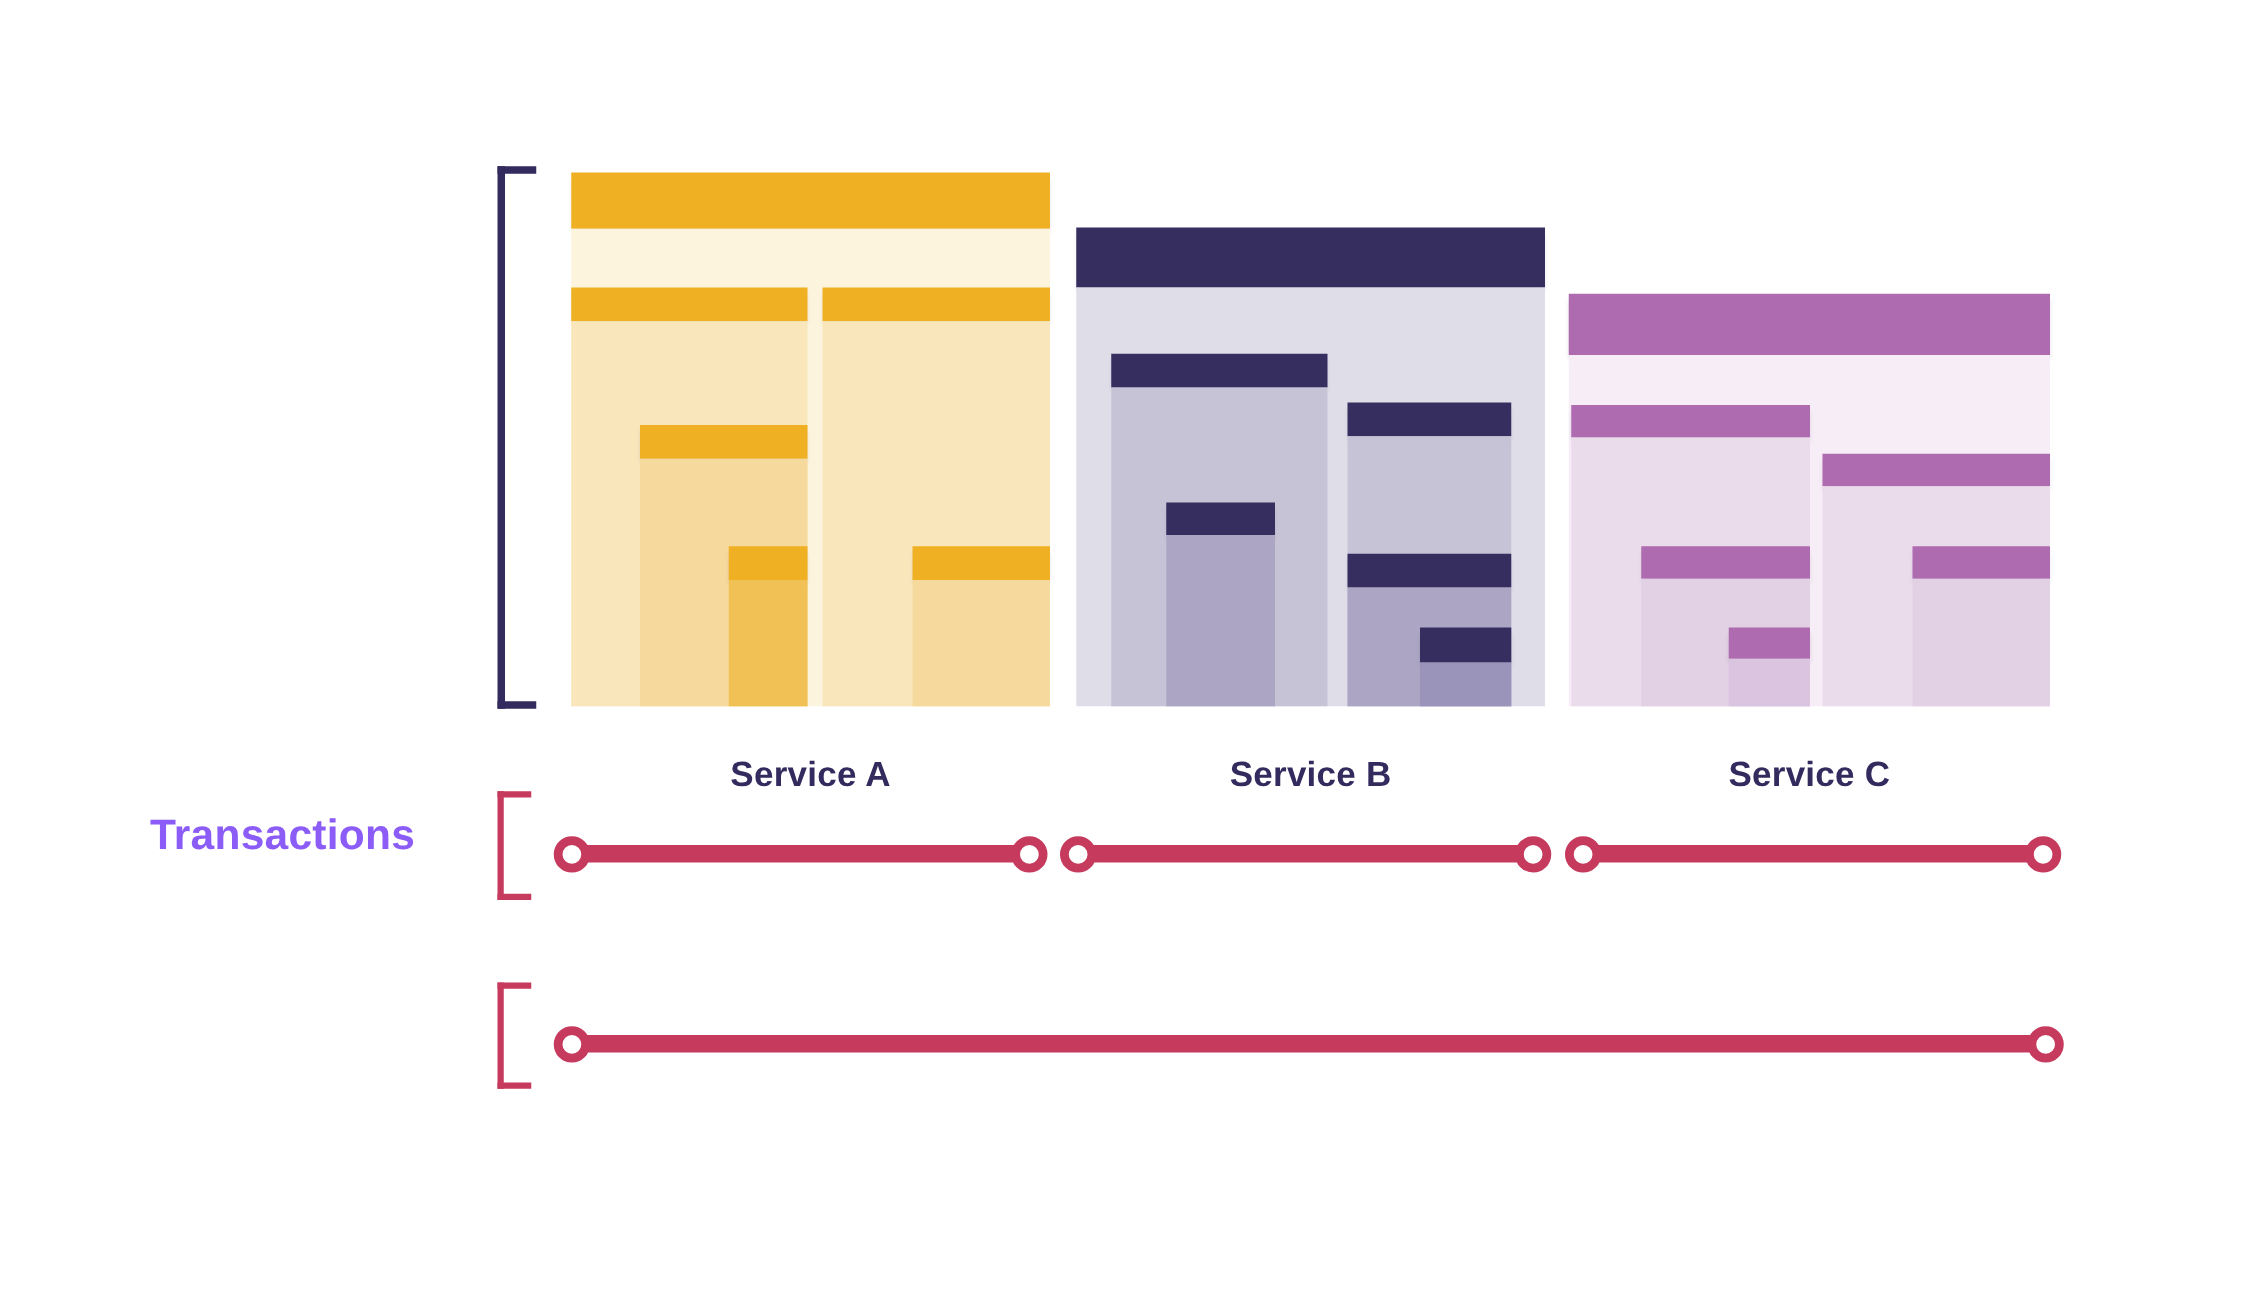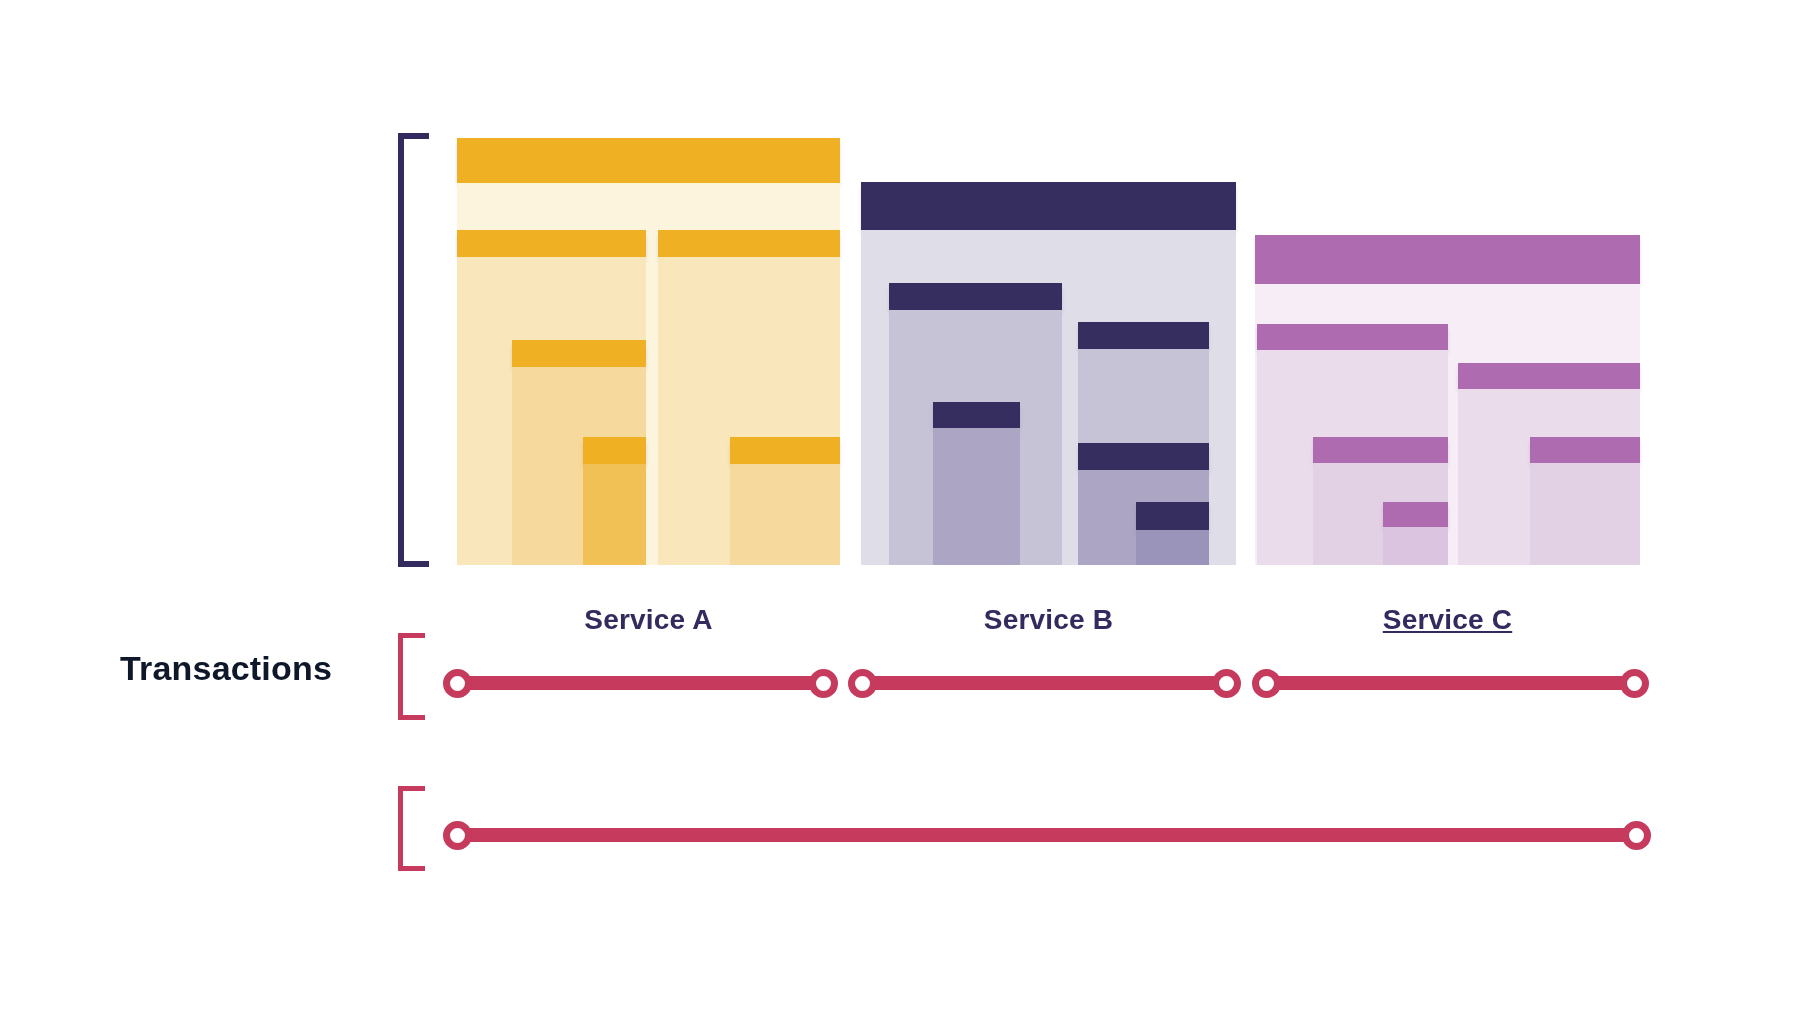--- a/index.html
+++ b/index.html
@@ -24,21 +24,21 @@
     letter-spacing: 0.2px;
   }
   .spans-label {
     left: 150px; top: 363px; width: 225px;
     font-size: 36px; line-height: 38px;
     color: #332A5E;
   }
   .transactions-label {
     left: 85px; top: 650px; width: 282px;
     font-size: 34px; line-height: 36px;
-    color: #0f172a;
+    color: #8b5cf6;
   }
   .trace-label {
     left: 150px; top: 807px; width: 225px;
     font-size: 34px; line-height: 36px;
     color: #C63A5D;
   }
 
   
   .service-block {
     position: absolute;
@@ -178,21 +178,21 @@
         </div>
         <div class="span-node" style="left: 203px; top: 128px; width: 182px;">
           <div class="span-header" style="height: 26px; background: rgb(174, 107, 175);"></div>
           <div class="span-body" style="background: rgb(235, 220, 236);"></div>
         </div>
         <div class="span-node" style="left: 275px; top: 202px; width: 110px;">
           <div class="span-header" style="height: 26px; background: rgb(174, 107, 175);"></div>
           <div class="span-body dots-dark" style="background: rgb(226, 208, 228);"></div>
         </div>
       </div>
-      <div class="service-label" style="left: 1255px; width: 385px; text-decoration: underline;">Service C</div>
+      <div class="service-label" style="left: 1255px; width: 385px;">Service C</div>
       <div class="bracket" style="left: 398px; top: 133px; width: 31px; height: 434px;">
         <div class="bar" style="left: 0px; top: 0px; width: 6px; height: 100%; background: rgb(51, 42, 94);"></div>
         <div class="bar" style="left: 0px; top: 0px; width: 100%; height: 6px; background: rgb(51, 42, 94);"></div>
         <div class="bar" style="left: 0px; bottom: 0px; width: 100%; height: 6px; background: rgb(51, 42, 94);"></div>
       </div>
       <div class="bracket" style="left: 398px; top: 633px; width: 27px; height: 87px;">
         <div class="bar" style="left: 0px; top: 0px; width: 5px; height: 100%; background: rgb(198, 58, 93);"></div>
         <div class="bar" style="left: 0px; top: 0px; width: 100%; height: 5px; background: rgb(198, 58, 93);"></div>
         <div class="bar" style="left: 0px; bottom: 0px; width: 100%; height: 5px; background: rgb(198, 58, 93);"></div>
       </div>

